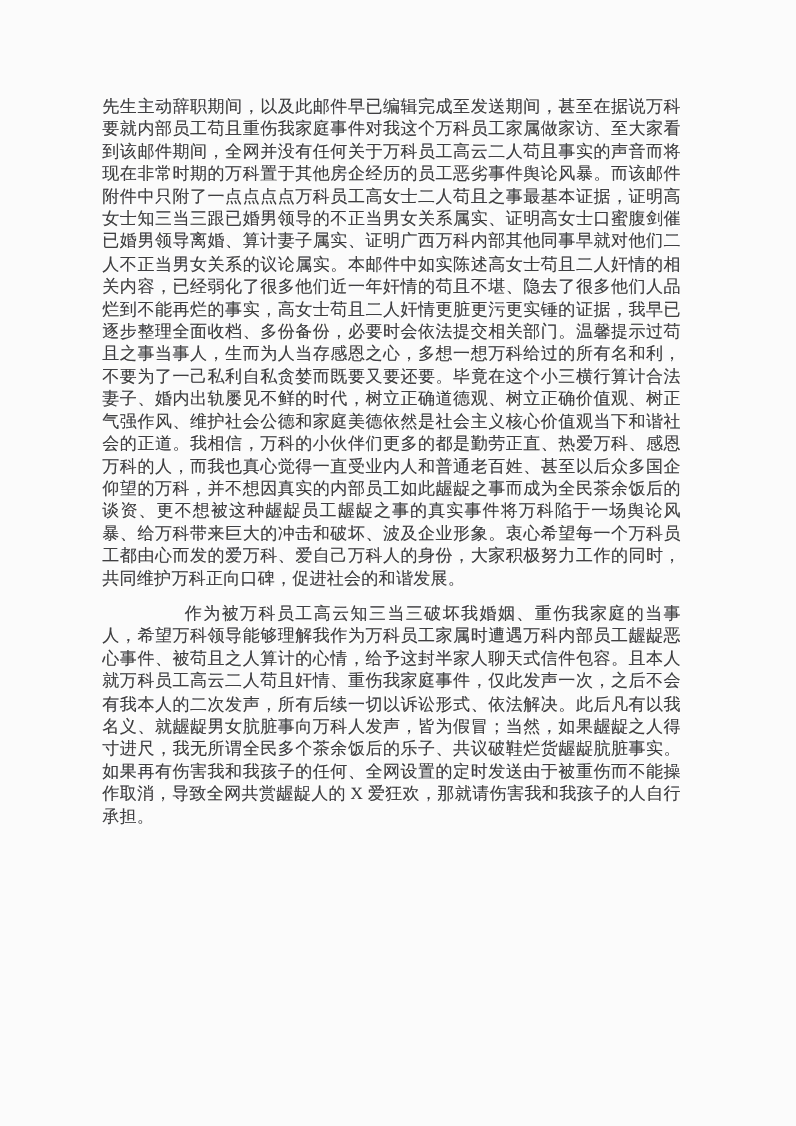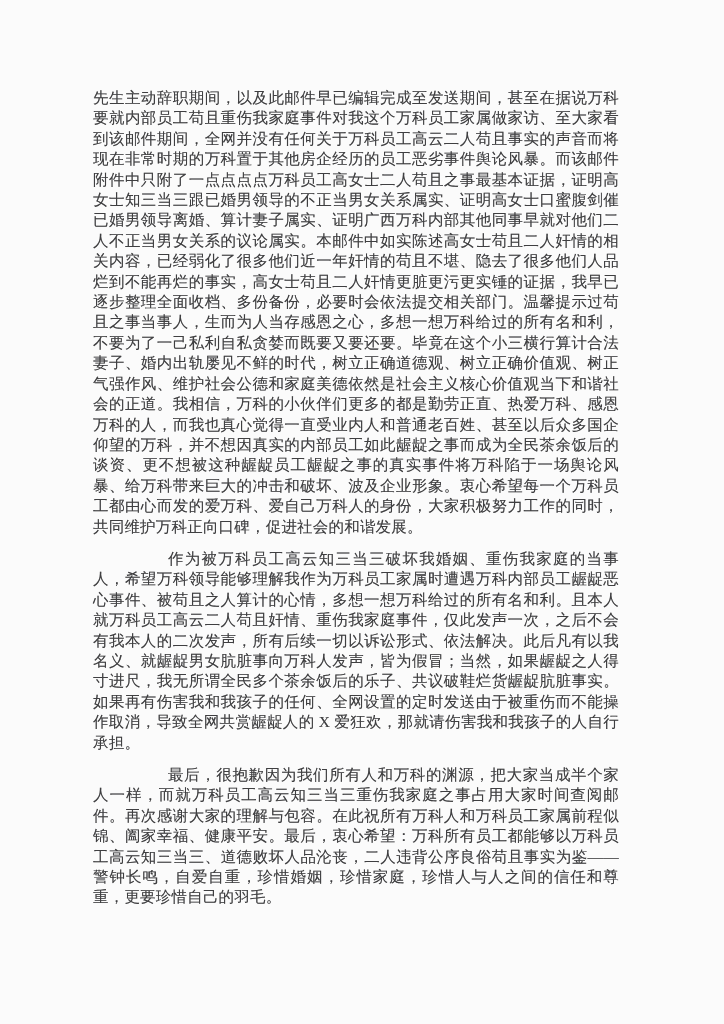--- a/index.html
+++ b/index.html
@@ -44,16 +44,15 @@
     letter-spacing: 1px;
     text-shadow: 0 0 0.6px rgba(70,70,72,0.45);
   }
 </style>
 </head>
 <body>
 
 <div class="page">
   <div class="letter-body">
     <p>先生主动辞职期间，以及此邮件早已编辑完成至发送期间，甚至在据说万科要就内部员工苟且重伤我家庭事件对我这个万科员工家属做家访、至大家看到该邮件期间，全网并没有任何关于万科员工高云二人苟且事实的声音而将现在非常时期的万科置于其他房企经历的员工恶劣事件舆论风暴。而该邮件附件中只附了一点点点点万科员工高女士二人苟且之事最基本证据，证明高女士知三当三跟已婚男领导的不正当男女关系属实、证明高女士口蜜腹剑催已婚男领导离婚、算计妻子属实、证明广西万科内部其他同事早就对他们二人不正当男女关系的议论属实。本邮件中如实陈述高女士苟且二人奸情的相关内容，已经弱化了很多他们近一年奸情的苟且不堪、隐去了很多他们人品烂到不能再烂的事实，高女士苟且二人奸情更脏更污更实锤的证据，我早已逐步整理全面收档、多份备份，必要时会依法提交相关部门。温馨提示过苟且之事当事人，生而为人当存感恩之心，多想一想万科给过的所有名和利，不要为了一己私利自私贪婪而既要又要还要。毕竟在这个小三横行算计合法妻子、婚内出轨屡见不鲜的时代，树立正确道德观、树立正确价值观、树正气强作风、维护社会公德和家庭美德依然是社会主义核心价值观当下和谐社会的正道。我相信，万科的小伙伴们更多的都是勤劳正直、热爱万科、感恩万科的人，而我也真心觉得一直受业内人和普通老百姓、甚至以后众多国企仰望的万科，并不想因真实的内部员工如此龌龊之事而成为全民茶余饭后的谈资、更不想被这种龌龊员工龌龊之事的真实事件将万科陷于一场舆论风暴、给万科带来巨大的冲击和破坏、波及企业形象。衷心希望每一个万科员工都由心而发的爱万科、爱自己万科人的身份，大家积极努力工作的同时，共同维护万科正向口碑，促进社会的和谐发展。</p>
-    <p class="indented">作为被万科员工高云知三当三破坏我婚姻、重伤我家庭的当事人，希望万科领导能够理解我作为万科员工家属时遭遇万科内部员工龌龊恶心事件、被苟且之人算计的心情，多想一想万科给过的所有名和利。且本人就万科员工高云二人苟且奸情、重伤我家庭事件，仅此发声一次，之后不会有我本人的二次发声，所有后续一切以诉讼形式、依法解决。此后凡有以我名义、就龌龊男女肮脏事向万科人发声，皆为假冒；当然，如果龌龊之人得寸进尺，我无所谓全民多个茶余饭后的乐子、共议破鞋烂货龌龊肮脏事实。如果再有伤害我和我孩子的任何、全网设置的定时发送由于被重伤而不能操作取消，导致全网共赏龌龊人的 X 爱狂欢，那就请伤害我和我孩子的人自行承担。</p>
-    <p class="indented">最后，很抱歉因为我们所有人和万科的渊源，把大家当成半个家人一样，而就万科员工高云知三当三重伤我家庭之事占用大家时间查阅邮件。再次感谢大家的理解与包容。在此祝所有万科人和万科员工家属前程似锦、阖家幸福、健康平安。最后，衷心希望：万科所有员工都能够以万科员工高云知三当三、道德败坏人品沦丧，二人违背公序良俗苟且事实为鉴——警钟长鸣，自爱自重，珍惜婚姻，珍惜家庭，珍惜人与人之间的信任和尊重，更要珍惜自己的羽毛。</p>
+    <p class="indented">作为被万科员工高云知三当三破坏我婚姻、重伤我家庭的当事人，希望万科领导能够理解我作为万科员工家属时遭遇万科内部员工龌龊恶心事件、被苟且之人算计的心情，给予这封半家人聊天式信件包容。且本人就万科员工高云二人苟且奸情、重伤我家庭事件，仅此发声一次，之后不会有我本人的二次发声，所有后续一切以诉讼形式、依法解决。此后凡有以我名义、就龌龊男女肮脏事向万科人发声，皆为假冒；当然，如果龌龊之人得寸进尺，我无所谓全民多个茶余饭后的乐子、共议破鞋烂货龌龊肮脏事实。如果再有伤害我和我孩子的任何、全网设置的定时发送由于被重伤而不能操作取消，导致全网共赏龌龊人的 X 爱狂欢，那就请伤害我和我孩子的人自行承担。</p>
   </div>
 </div>
 
 </body></html>

